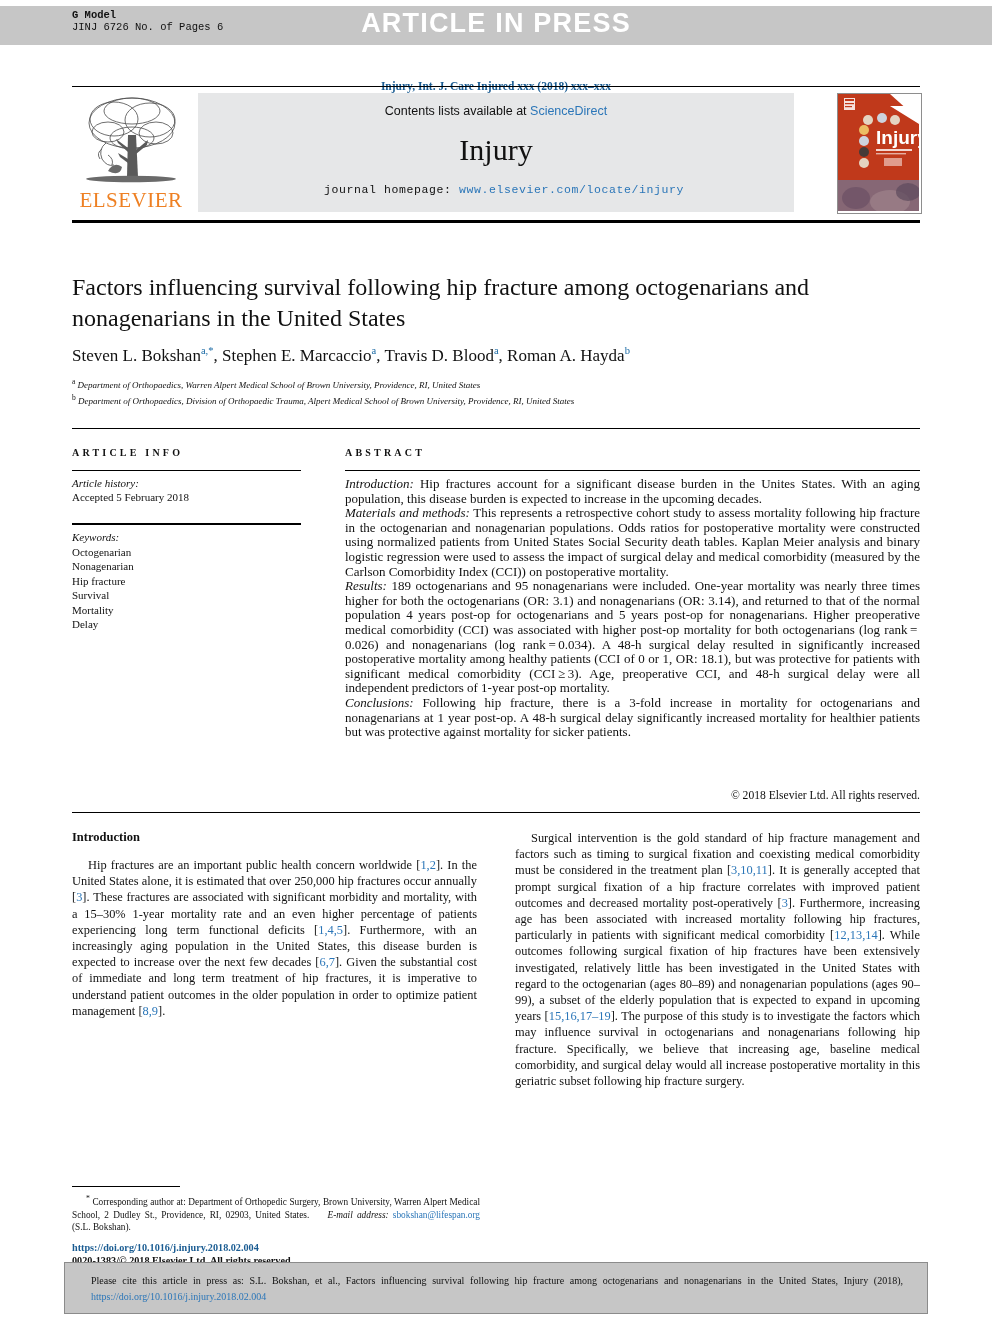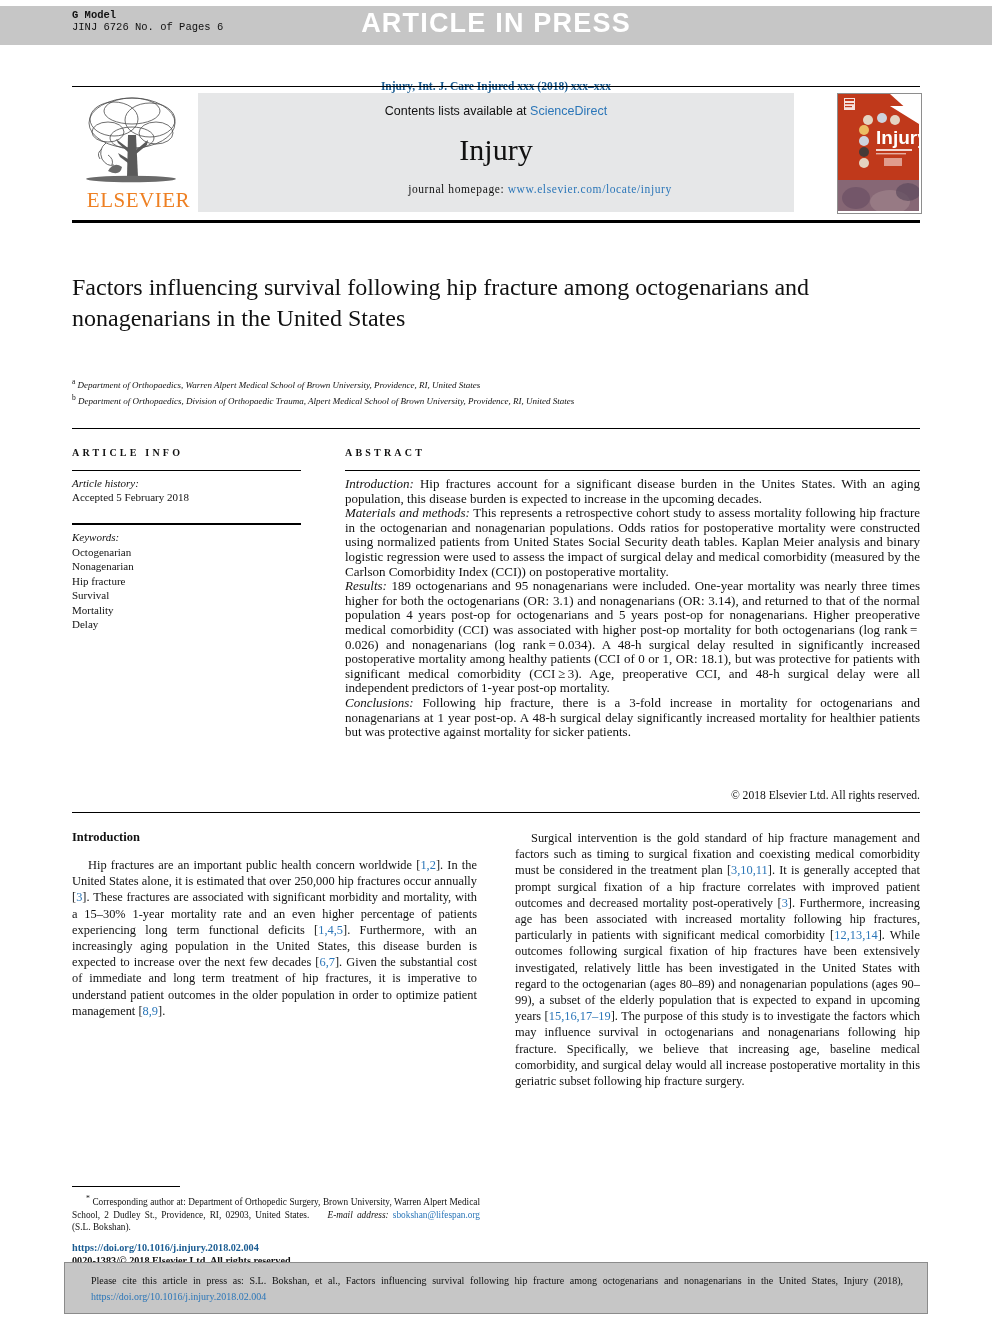--- a/index.html
+++ b/index.html
@@ -80,21 +80,21 @@
     position: absolute;
     left: 0; top: 0;
     width: 118px;
     height: 124px;
   }
   .tree-svg { position:absolute; left: 6px; top: 2px; }
   .elsevier-word {
     position: absolute;
     left: 0; top: 97px;
     width: 118px;
-    text-align: right;
+    text-align: center;
     font-family: "Liberation Serif", serif;
     font-size: 21px;
     letter-spacing: 0.5px;
     color: #ee8023;
   }
   .contents-box {
     position: absolute;
     left: 126px; top: 2px;
     width: 596px;
     height: 119px;
@@ -112,27 +112,26 @@
   .journal-name {
     position: absolute;
     left: 0; top: 40px; width: 596px;
     text-align: center;
     font-family: "Liberation Serif", serif;
     font-size: 30px;
     color: #111;
   }
   .homepage-line {
     position: absolute;
-    left: 0; top: 90px; width: 596px;
-    text-align: center;
-    font-family: Liberation Serif, serif;
+    left: 8px; top: 90px; width: 596px;
+    text-align: center;
+    font-family: Liberation Mono, monospace;
     font-size: 11.5px;
     letter-spacing: 0.6px;
     color: #111;
-    padding-left: 44px;
   }
   .homepage-line a { color: #2b76b8; text-decoration: none; }
   .cover-thumb {
     position: absolute;
     left: 765px; top: 2px;
     width: 83px;
     height: 119px;
     border: 1px solid #8e8e8e;
     background: #fff;
     overflow: hidden;
@@ -382,20 +381,23 @@
         <rect x="38" y="59" width="30" height="1.4" fill="#ffffff" opacity="0.6"></rect>
         <rect x="46" y="64" width="18" height="8" fill="#ffffff" opacity="0.5"></rect>
       </svg>
     </div>
   </div>
 
   <div class="rule-bottom"></div>
 
   <div class="title">Factors influencing survival following hip fracture among octogenarians and nonagenarians in the United States</div>
 
+  <div class="authors">
+    <span>Steven L. Bokshan</span><sup>a,*</sup>, <span>Stephen E. Marcaccio</span><sup>a</sup>, <span>Travis D. Blood</span><sup>a</sup>, <span>Roman A. Hayda</span><sup>b</sup>
+  </div>
 
   <div class="affils">
     <div><sup>a</sup> <span>Department of Orthopaedics, Warren Alpert Medical School of Brown University, Providence, RI, United States</span></div>
     <div><sup>b</sup> <span>Department of Orthopaedics, Division of Orthopaedic Trauma, Alpert Medical School of Brown University, Providence, RI, United States</span></div>
   </div>
 
   <div class="rule-info-top"></div>
 
   <div class="sec-head info-head">ARTICLE INFO</div>
   <div class="info-rule1"></div>

